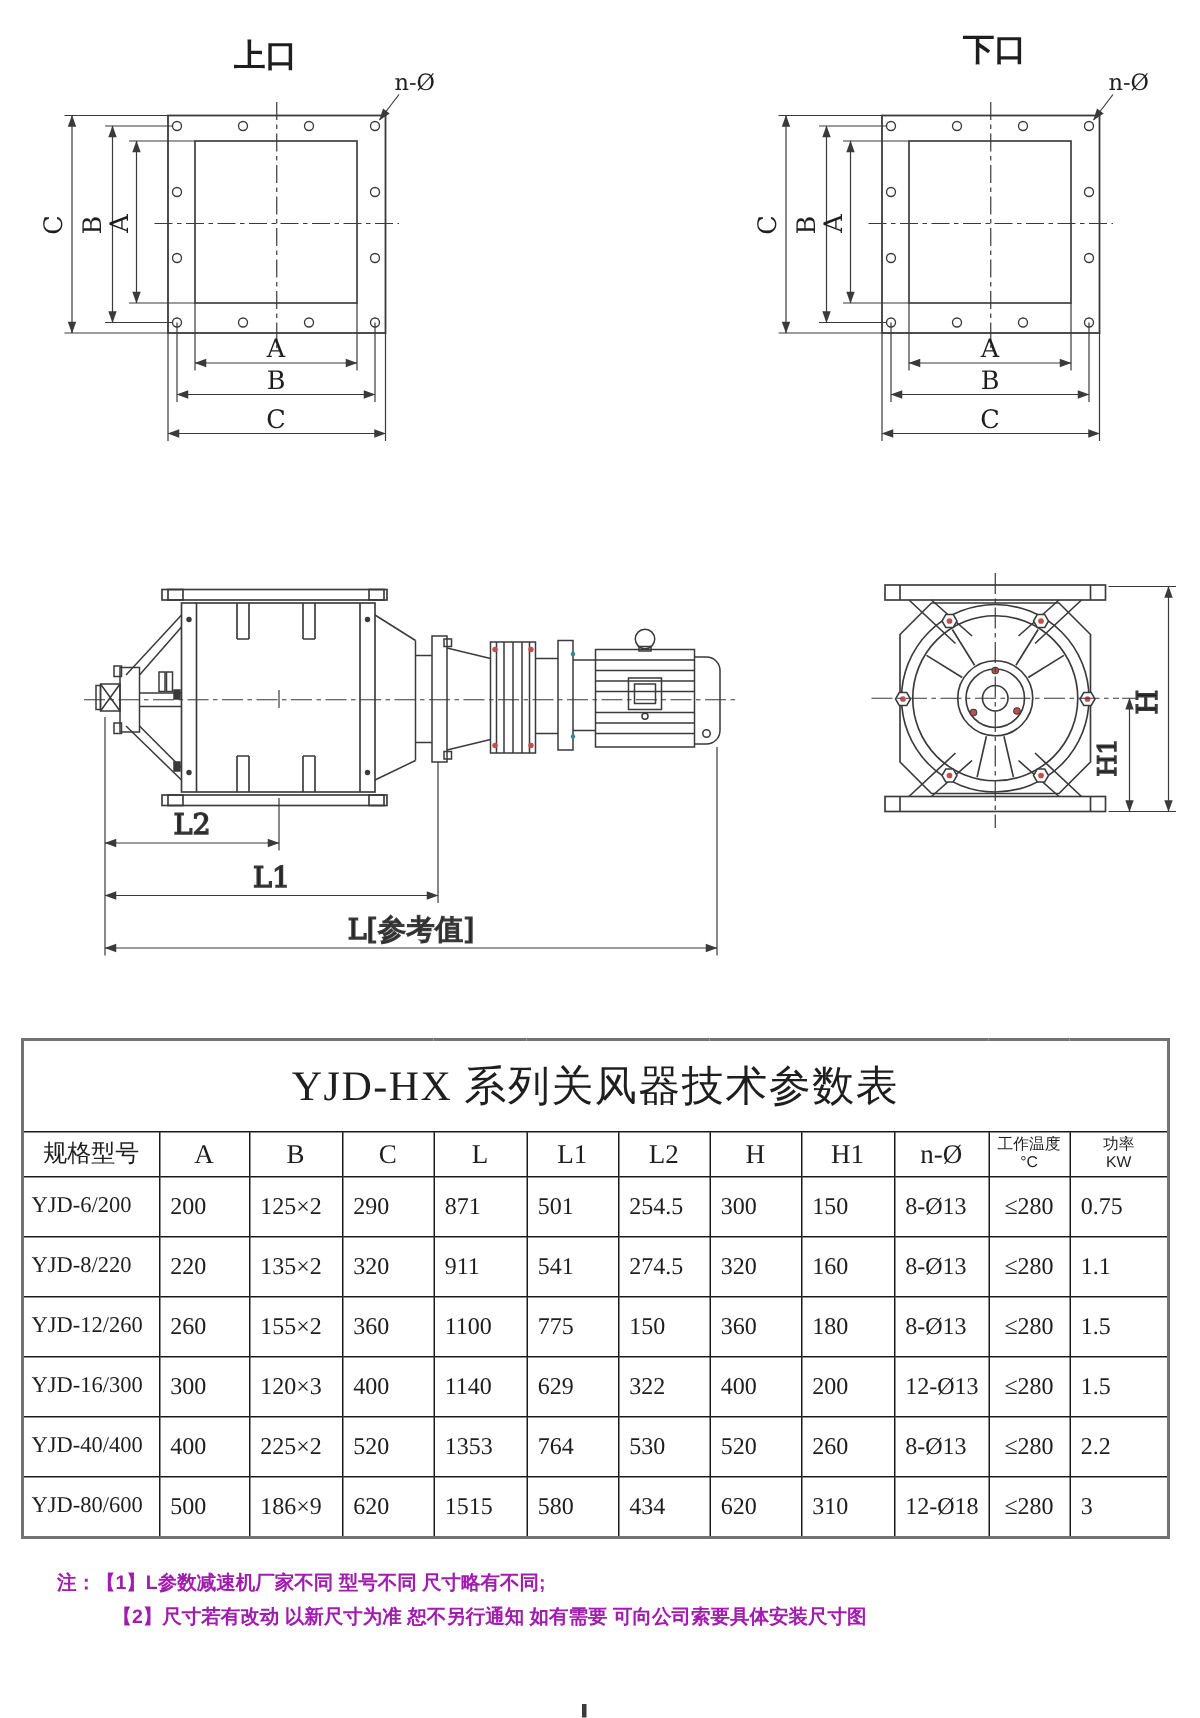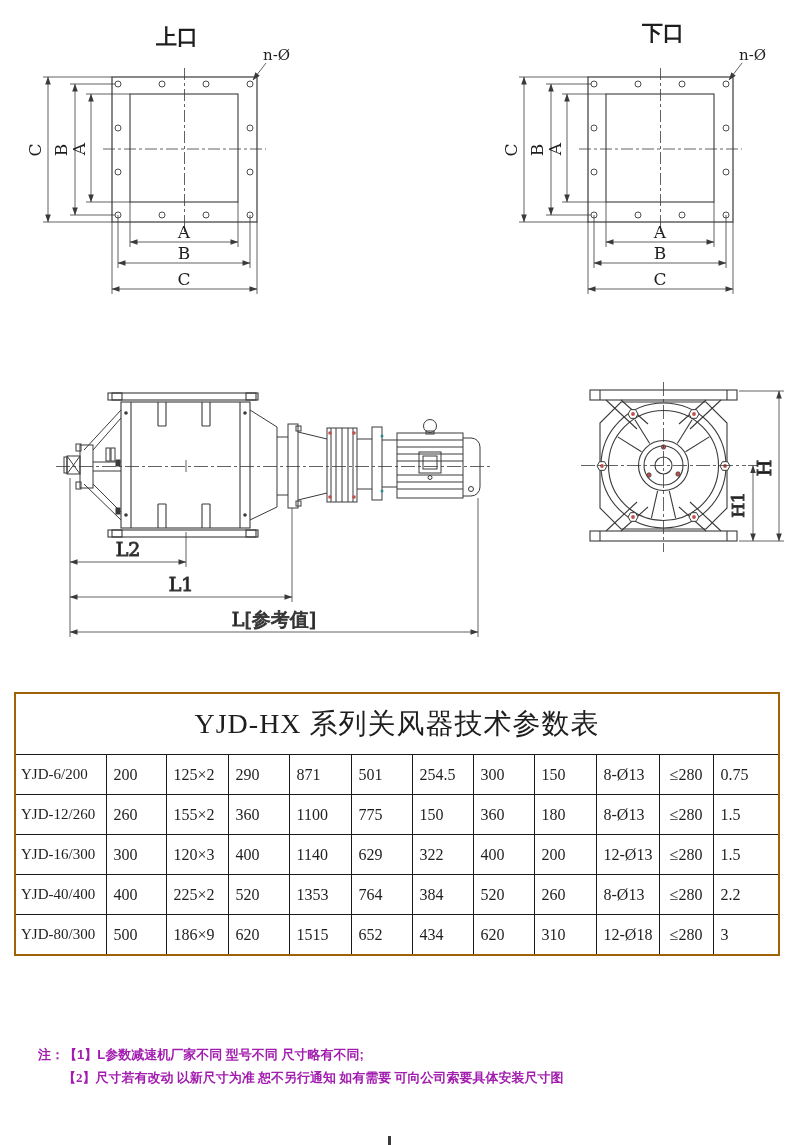--- a/index.html
+++ b/index.html
@@ -6,41 +6,41 @@
   body{
     width:800px;height:1145px;position:relative;background:#ffffff;
     color:#1e1e1e;font-family:"Liberation Sans",sans-serif;overflow:hidden;
   }
   #drawings{position:absolute;left:0;top:0;}
   #drawings text{font-family:"DejaVu Serif",serif;fill:#1e1e1e;}
   #drawings text.cjk{font-family:"Liberation Sans",sans-serif;font-weight:bold;}
   table.spec{
     position:absolute;left:14px;top:692px;width:764px;
     border-collapse:collapse;table-layout:fixed;
-    border:2px solid #a16207;background:#fff;
+    border:2px solid #737373;background:#fff;
   }
   table.spec td,table.spec th{
     border:1.3px solid #1a1a1a;height:31px;
     font-family:"Liberation Serif",serif;font-size:16px;font-weight:normal;
     text-align:left;padding:0 2px 0 7px;white-space:nowrap;overflow:hidden;
   }
   table.spec .title-cell{
     height:60px;text-align:center;font-size:28px;letter-spacing:1px;padding:0;
   }
   table.spec .head-row th{text-align:center;padding:0;height:29px;font-size:18px;}
   table.spec .head-row th.cjk-head{font-size:16px;font-family:"Liberation Sans",sans-serif;}
   table.spec th.small{font-size:10.5px;line-height:1.1;font-family:"Liberation Sans",sans-serif;}
   table.spec th.small span{display:block;}
   table.spec td.model{padding-left:5px;font-size:15px;}
   table.spec td.ctr{text-align:center;padding:4px;}
   .notes{
     position:absolute;left:38px;top:1043px;
     font-size:13px;font-weight:bold;line-height:23px;color:#a21caf;
   }
-  .notes .l2{margin-left:25px;font-family:Liberation Serif, serif;}
+  .notes .l2{margin-left:37px;}
   .artifact{position:absolute;left:388px;top:1136px;width:3px;height:9px;background:#3b3b3b;}
 </style>
 </head>
 <body>
 
 <svg id="drawings" width="800" height="678" viewBox="0 0 800 678">
   <defs>
     <marker id="ar" markerWidth="12" markerHeight="9" refX="10" refY="4" orient="auto-start-reverse">
       <path d="M0.6,0.5 L10.4,4 L0.6,7.5 Z" fill="#3a3a3a"></path>
     </marker>
@@ -227,37 +227,71 @@
       <col style="width:61px">
     <col style="width:62px">
       <col style="width:63px">
       <col style="width:54px">
       <col style="width:66px">
   </colgroup>
   <thead>
     <tr>
       <td class="title-cell" colspan="12">YJD-HX 系列关风器技术参数表</td>
     </tr>
+    <tr class="head-row">
+      <th class="cjk-head">规格型号</th>
+      <th>A</th>
+      <th>B</th>
+      <th>C</th>
+      <th>L</th>
+      <th>L1</th>
+      <th>L2</th>
+      <th>H</th>
+      <th>H1</th>
+      <th>n-Ø</th>
+      <th class="small">
+          <span>工作温度</span>
+          <span>°C</span>
+        </th>
+      <th class="small">
+          <span>功率</span>
+          <span>KW</span>
+        </th>
+    </tr>
   </thead>
   <tbody>
     <tr>
         <td class="model">YJD-6/200</td>
         <td>200</td>
         <td>125×2</td>
         <td>290</td>
         <td>871</td>
         <td>501</td>
         <td>254.5</td>
         <td>300</td>
         <td>150</td>
         <td>8-Ø13</td>
         <td class="ctr">≤280</td>
         <td>0.75</td>
       </tr>
     <tr>
+        <td class="model">YJD-8/220</td>
+        <td>220</td>
+        <td>135×2</td>
+        <td>320</td>
+        <td>911</td>
+        <td>541</td>
+        <td>274.5</td>
+        <td>320</td>
+        <td>160</td>
+        <td>8-Ø13</td>
+        <td class="ctr">≤280</td>
+        <td>1.1</td>
+      </tr>
+    <tr>
         <td class="model">YJD-12/260</td>
         <td>260</td>
         <td>155×2</td>
         <td>360</td>
         <td>1100</td>
         <td>775</td>
         <td>150</td>
         <td>360</td>
         <td>180</td>
         <td>8-Ø13</td>
@@ -278,34 +312,34 @@
         <td class="ctr">≤280</td>
         <td>1.5</td>
       </tr>
     <tr>
         <td class="model">YJD-40/400</td>
         <td>400</td>
         <td>225×2</td>
         <td>520</td>
         <td>1353</td>
         <td>764</td>
-        <td>384</td>
+        <td>530</td>
         <td>520</td>
         <td>260</td>
         <td>8-Ø13</td>
         <td class="ctr">≤280</td>
         <td>2.2</td>
       </tr>
     <tr>
-        <td class="model">YJD-80/300</td>
+        <td class="model">YJD-80/600</td>
         <td>500</td>
         <td>186×9</td>
         <td>620</td>
         <td>1515</td>
-        <td>652</td>
+        <td>580</td>
         <td>434</td>
         <td>620</td>
         <td>310</td>
         <td>12-Ø18</td>
         <td class="ctr">≤280</td>
         <td>3</td>
       </tr>
   </tbody>
 </table>
 

